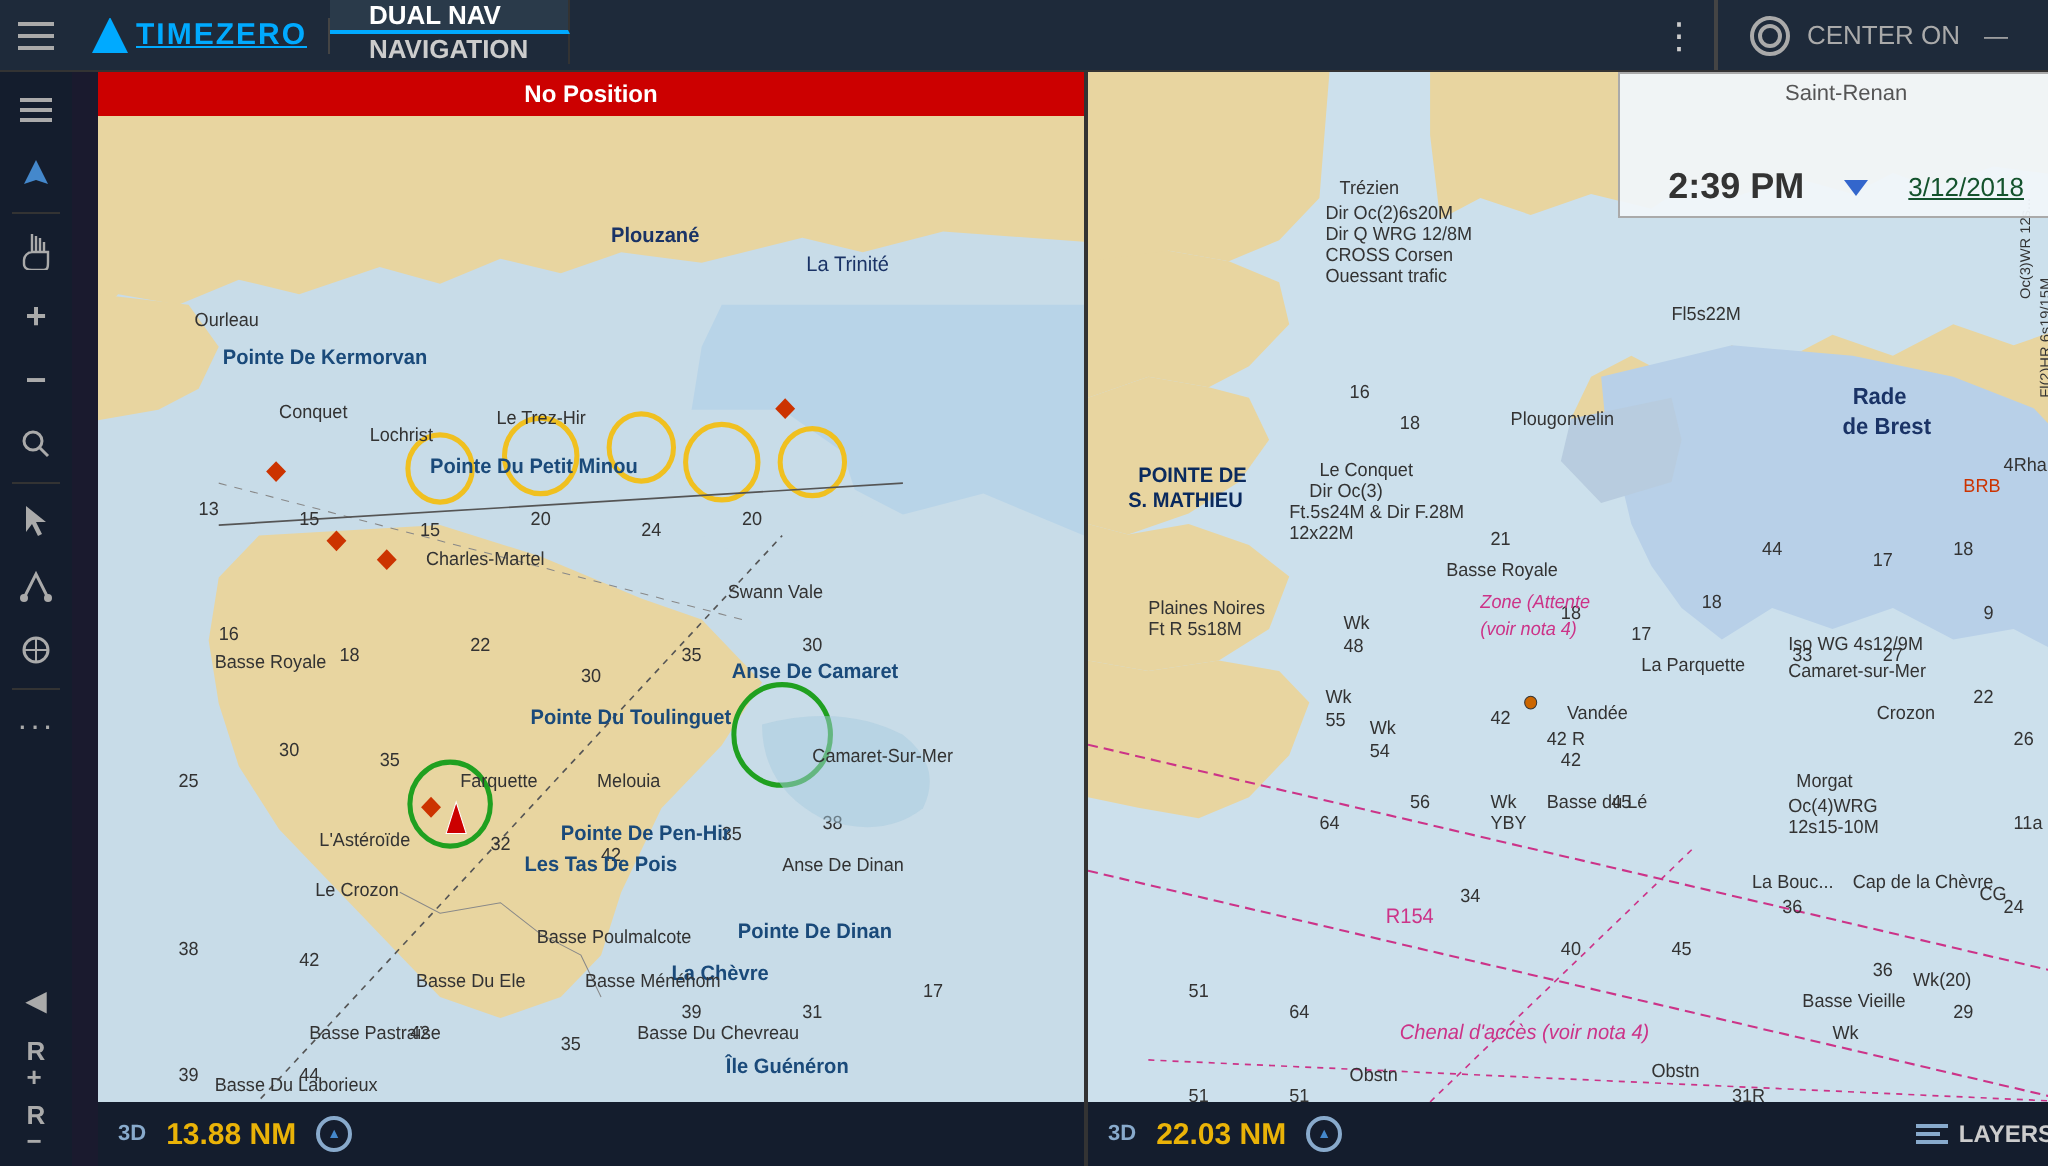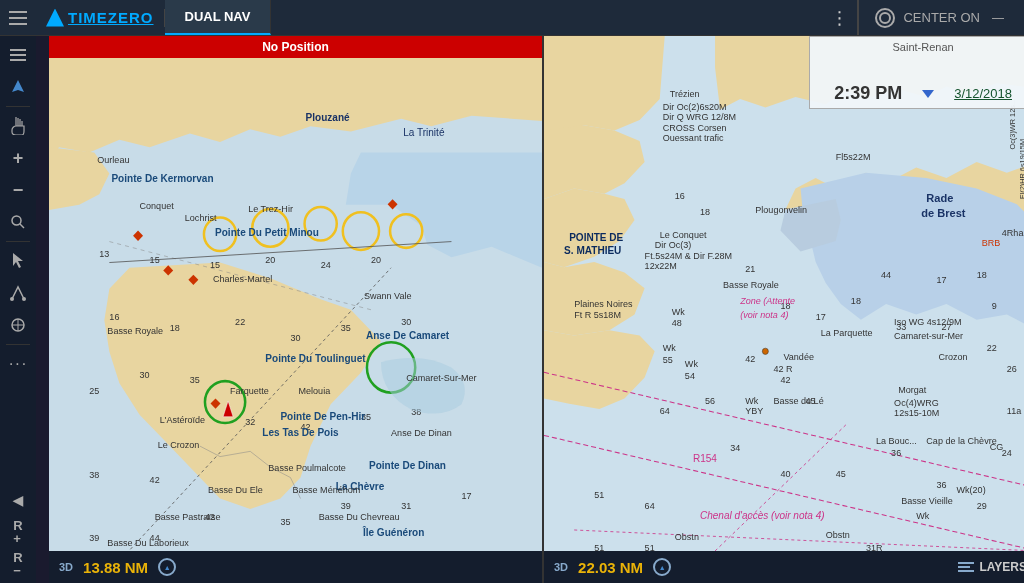--- a/index.html
+++ b/index.html
@@ -31,21 +31,21 @@
       clip-path: polygon(50% 0%, 100% 100%, 0% 100%);
     }
     #header .brand-name {
       color: #00aaff;
       font-size: 15px;
       font-weight: bold;
       letter-spacing: 1px;
       text-decoration: underline;
     }
     #header .nav-tabs {
-      display: flex; height: 100%;
+      display: flex; height: 100%; flex-direction: column;
     }
     #header .nav-tab {
       padding: 0 20px;
       display: flex; align-items: center;
       color: #ccc;
       font-size: 13px;
       font-weight: bold;
       cursor: pointer;
       border-right: 1px solid #333;
     }
@@ -281,20 +281,21 @@
         <rect y="6" width="18" height="2" fill="#aaa"></rect>
         <rect y="12" width="18" height="2" fill="#aaa"></rect>
       </svg>
   </div>
   <div class="brand">
     <div class="brand-logo"></div>
     <span class="brand-name">TIMEZERO</span>
   </div>
   <div class="nav-tabs">
     <div class="nav-tab active">DUAL NAV</div>
+    <div class="nav-tab">NAVIGATION</div>
   </div>
   <div class="spacer"></div>
   <div class="more-btn">⋮</div>
   <div style="width:1px; height:100%; background:#444;"></div>
   <div class="center-on">
     <div class="co-icon"></div>
     <span>CENTER ON</span>
     <span class="minimize-btn">—</span>
   </div>
 </div>

